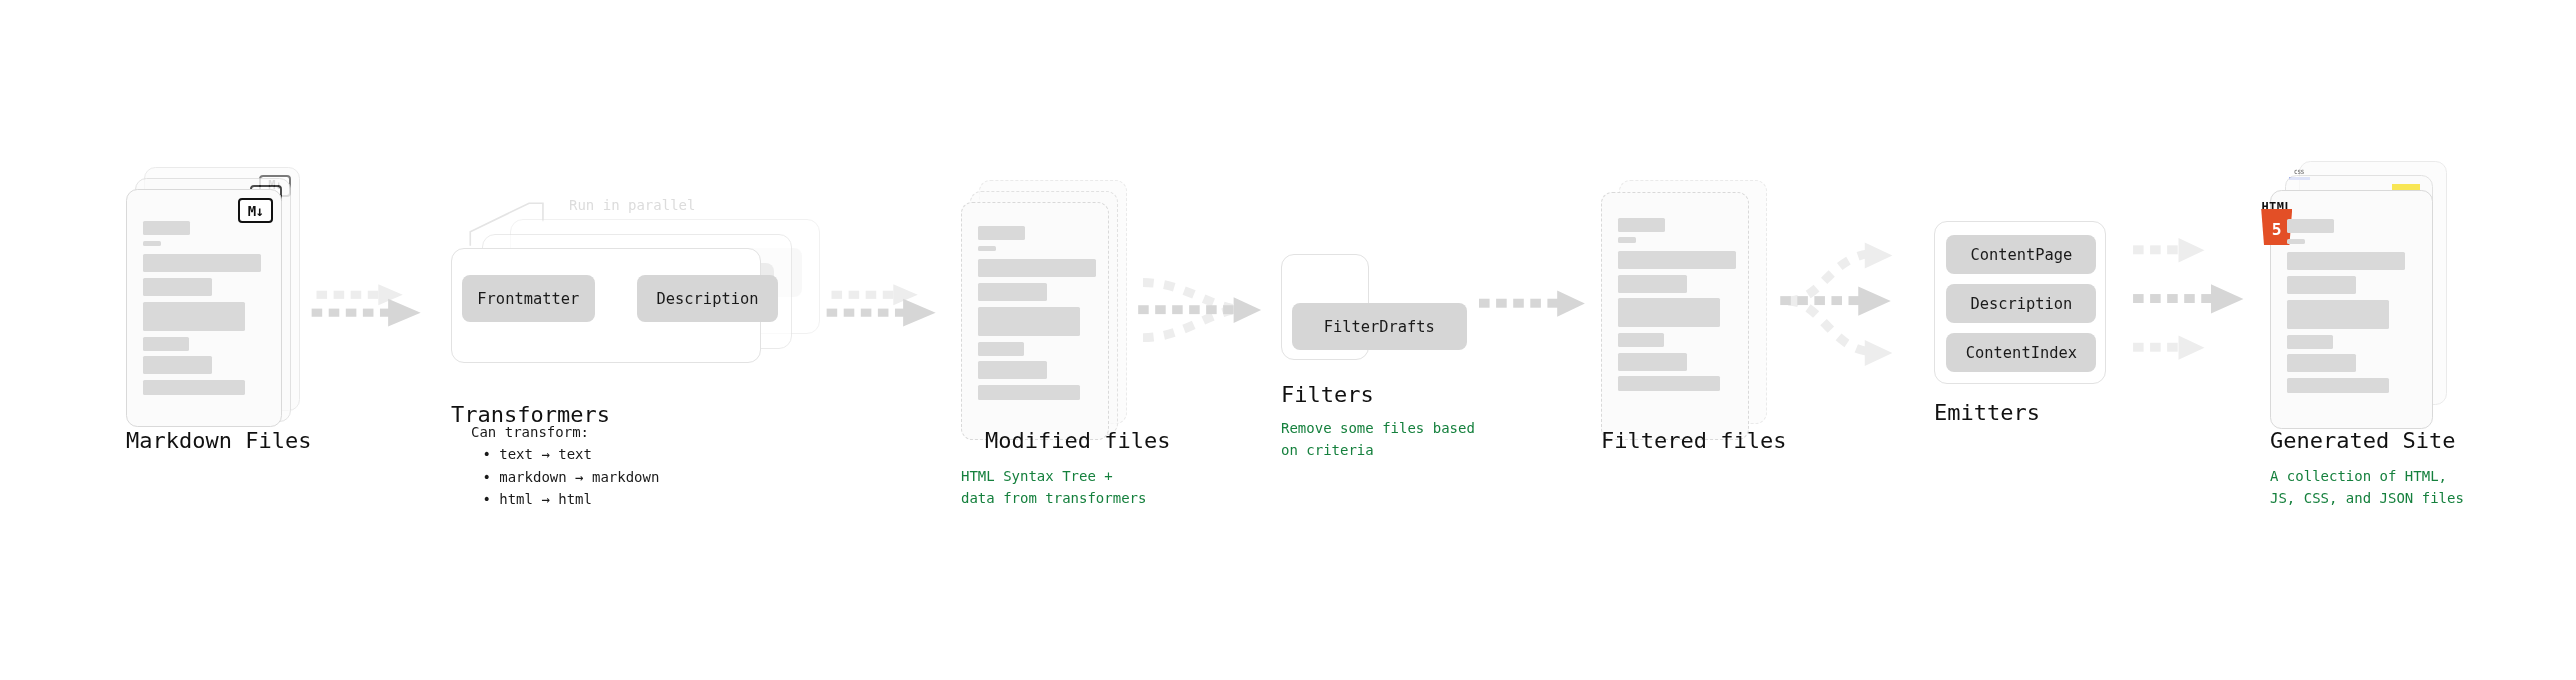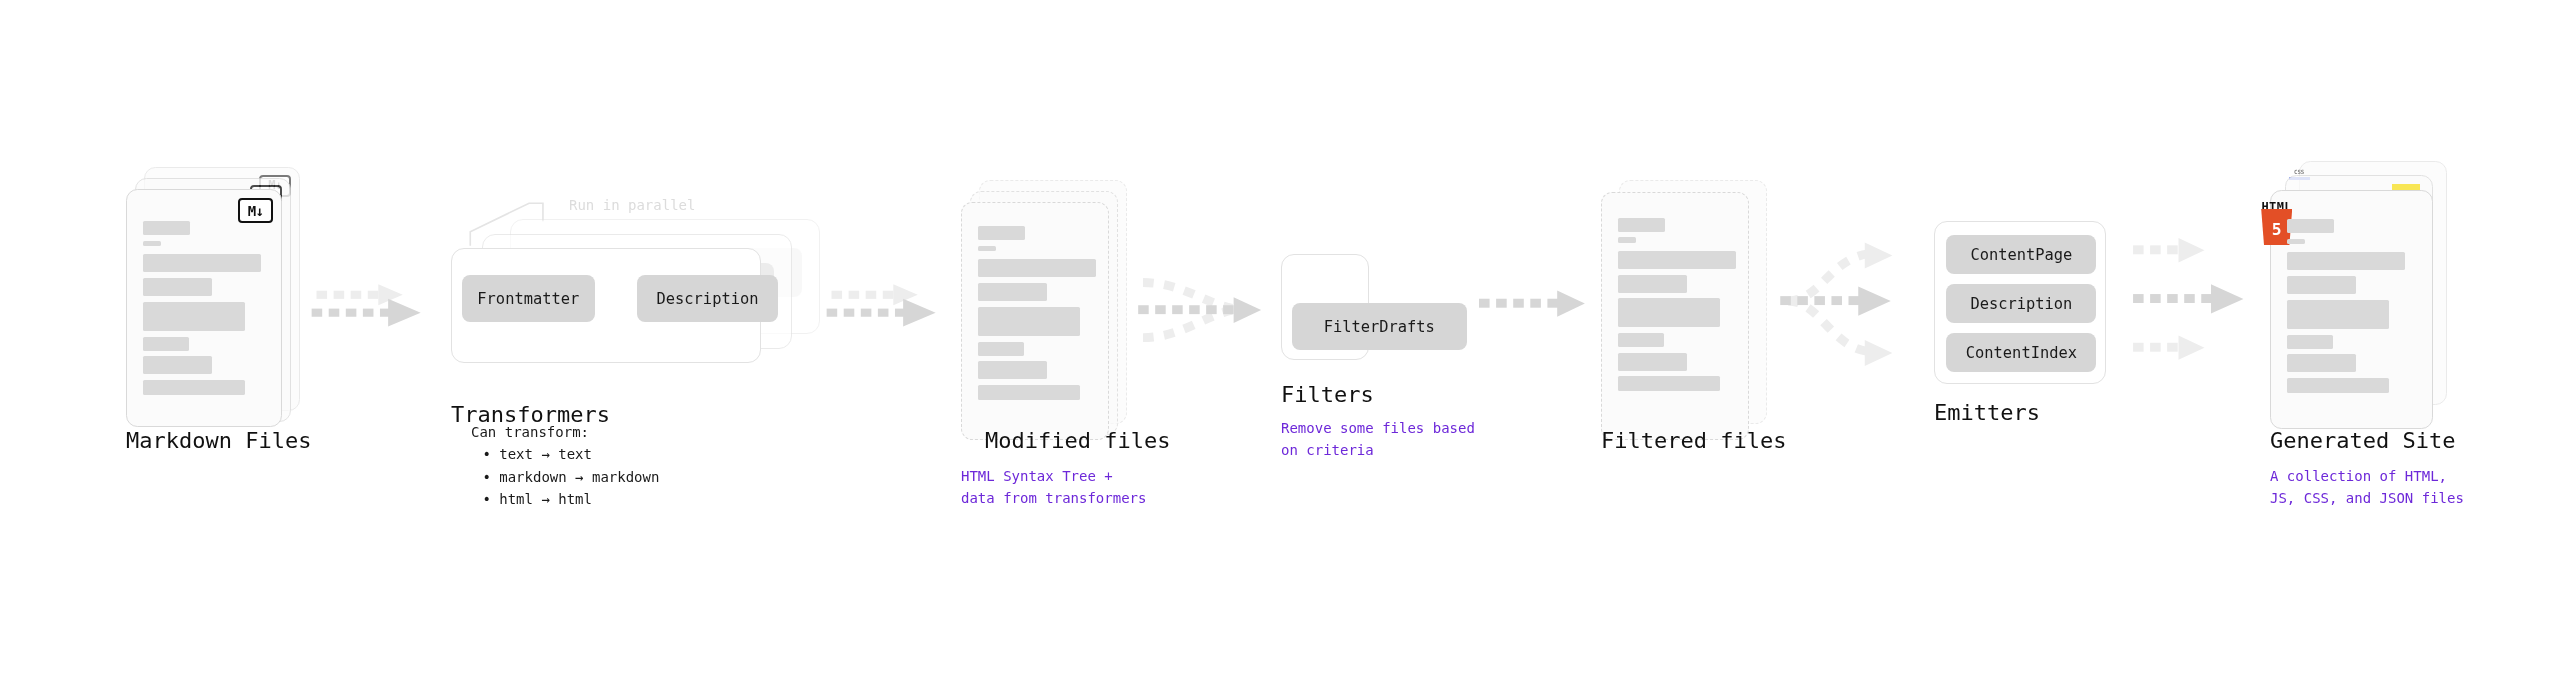--- a/index.html
+++ b/index.html
@@ -66,21 +66,21 @@
     font-size:15.4px;color:#1a1a1a;white-space:nowrap;box-sizing:border-box;
   }
   .pill.ghost2{opacity:.35;color:transparent;}
   .pill.ghost1{opacity:.55;color:transparent;}
 
   
   .title{
     position:absolute;font-size:22px;font-weight:400;color:#111;white-space:nowrap;
   }
   .subtitle{
-    position:absolute;font-size:14px;line-height:1.55;color:#6d28d9;white-space:pre;
+    position:absolute;font-size:14px;line-height:1.55;color:#15803d;white-space:pre;
   }
   .sublist{position:absolute;font-size:14px;line-height:1.6;color:#1a1a1a;}
   .sublist .li{white-space:pre;}
   .parallel-note{
     position:absolute;font-size:14px;color:#dcdcdc;white-space:nowrap;
   }
   svg{overflow:visible;}
   .arrowsvg{position:absolute;}
 </style>
 </head>

